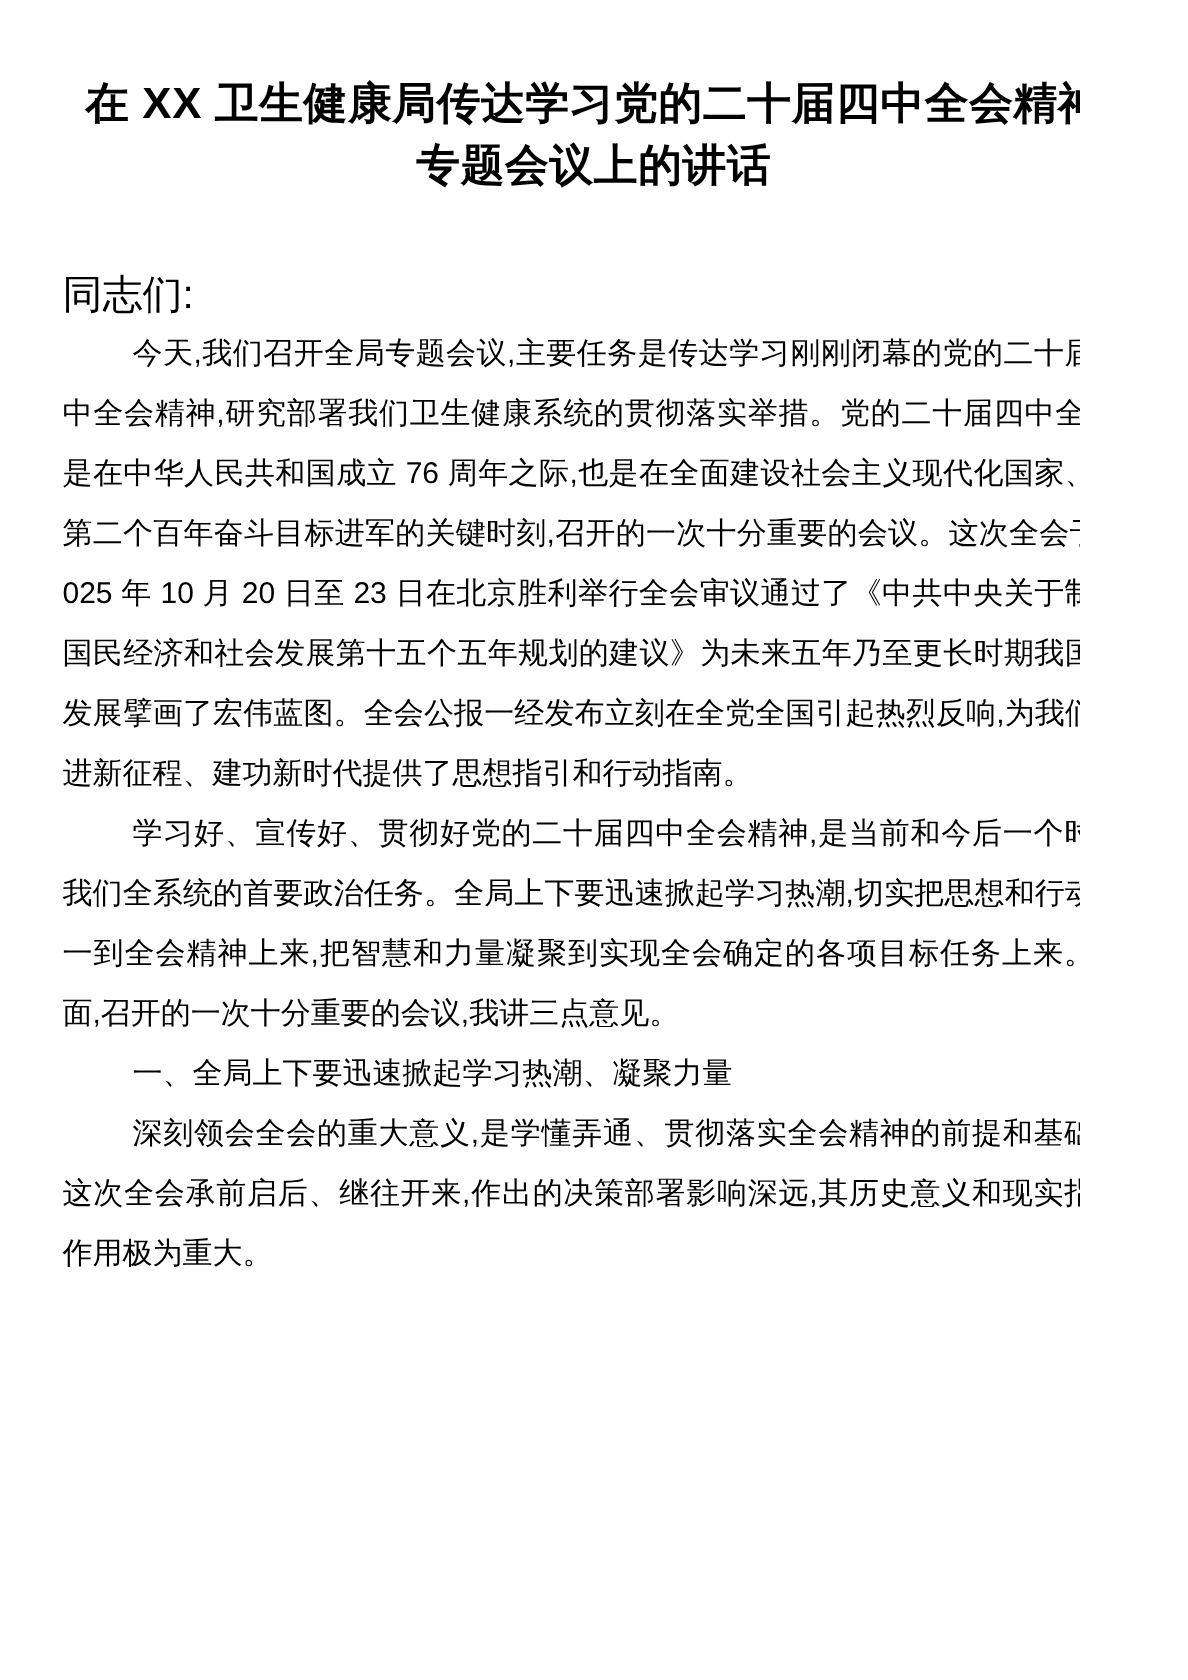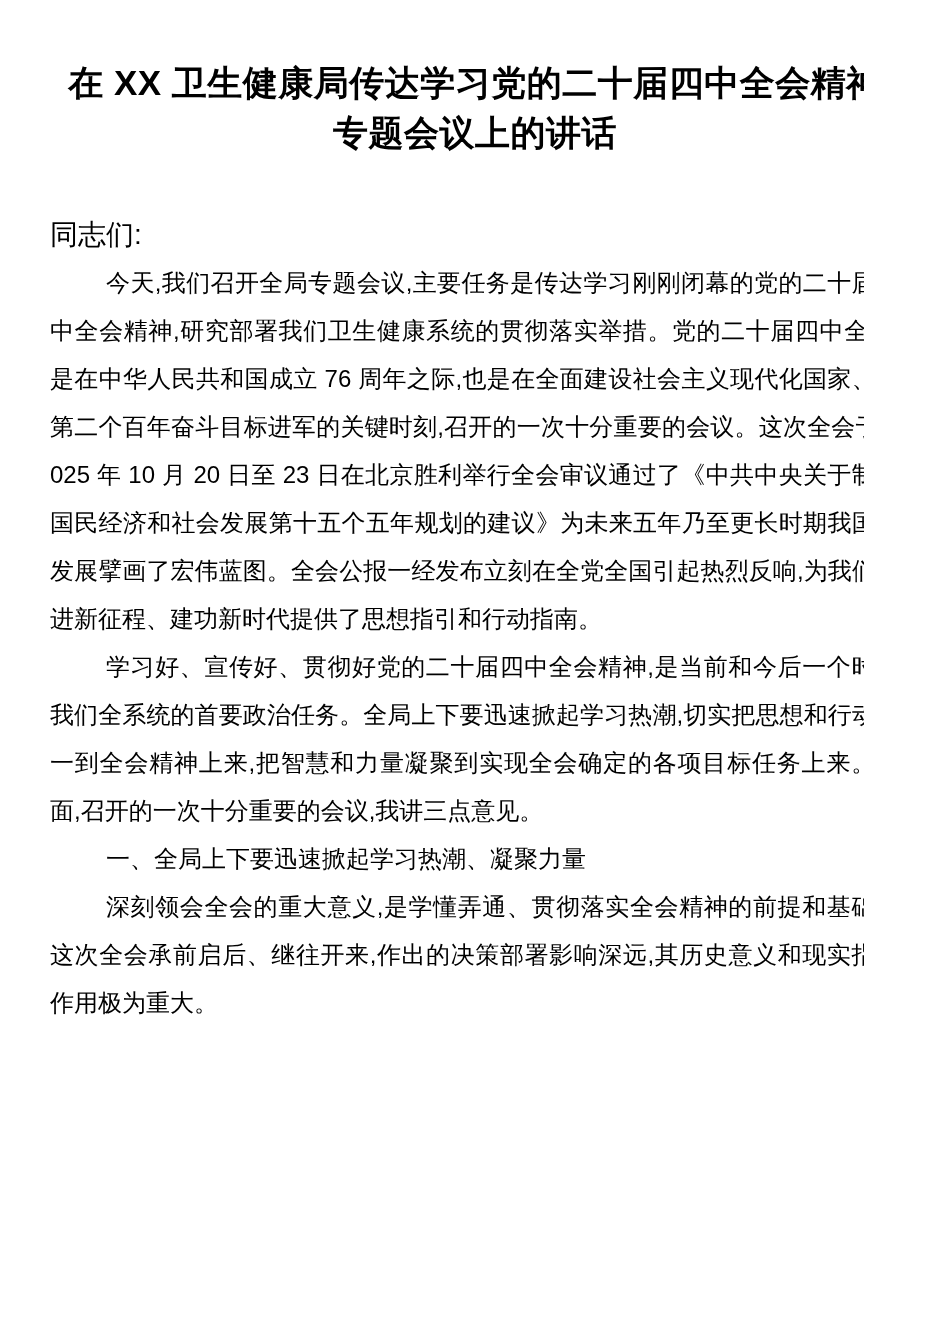--- a/index.html
+++ b/index.html
@@ -33,21 +33,21 @@
     font-weight: 600;
     line-height: 50px;
     text-align: center;
     letter-spacing: 0.5px;
     margin: 0;
     padding-top: 58px;
     padding-left: 2px;
     padding-right: 2px;
   }
   .salutation {
-    font-size: 28px;
+    font-size: 32px;
     line-height: 48px;
     margin: 0;
     padding-top: 53px;
     text-align: justify;
     text-justify: inter-ideograph;
   }
   .para {
     font-size: 24px;
     line-height: 48px;
     margin: 0;

